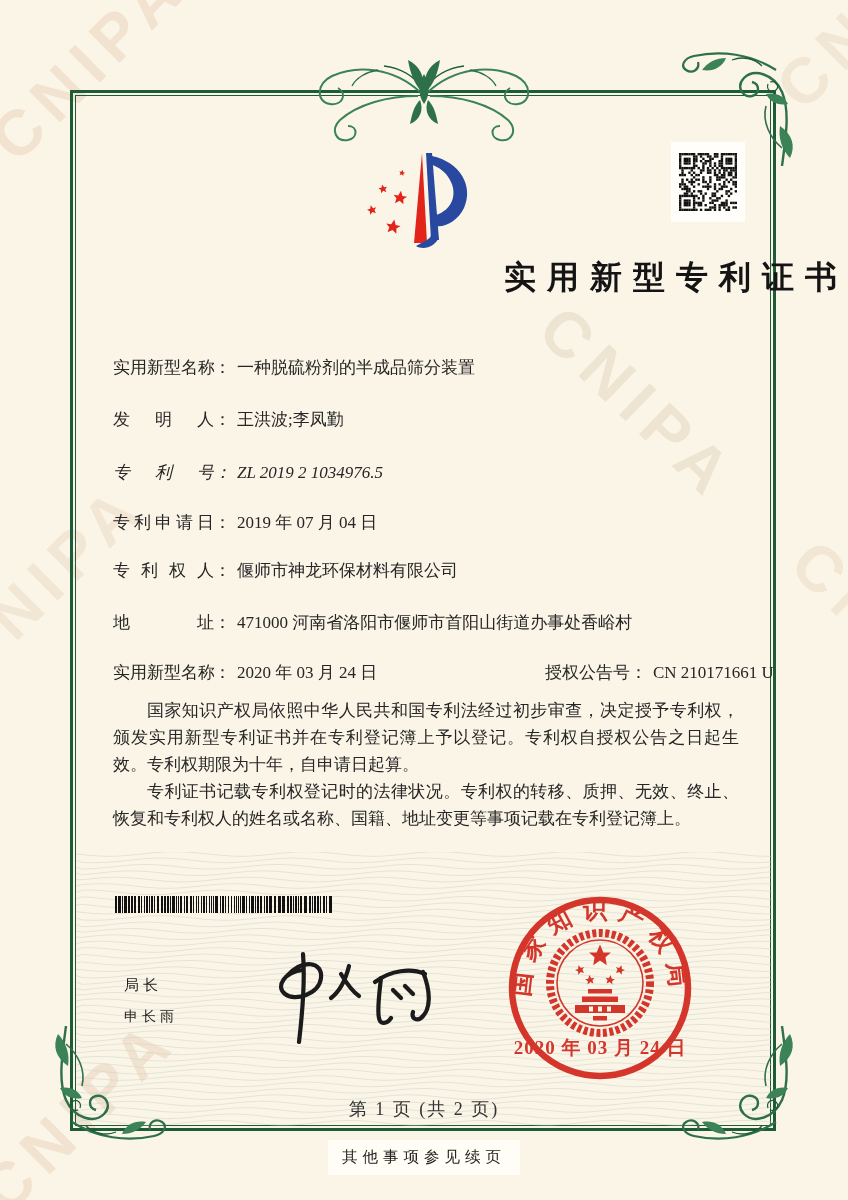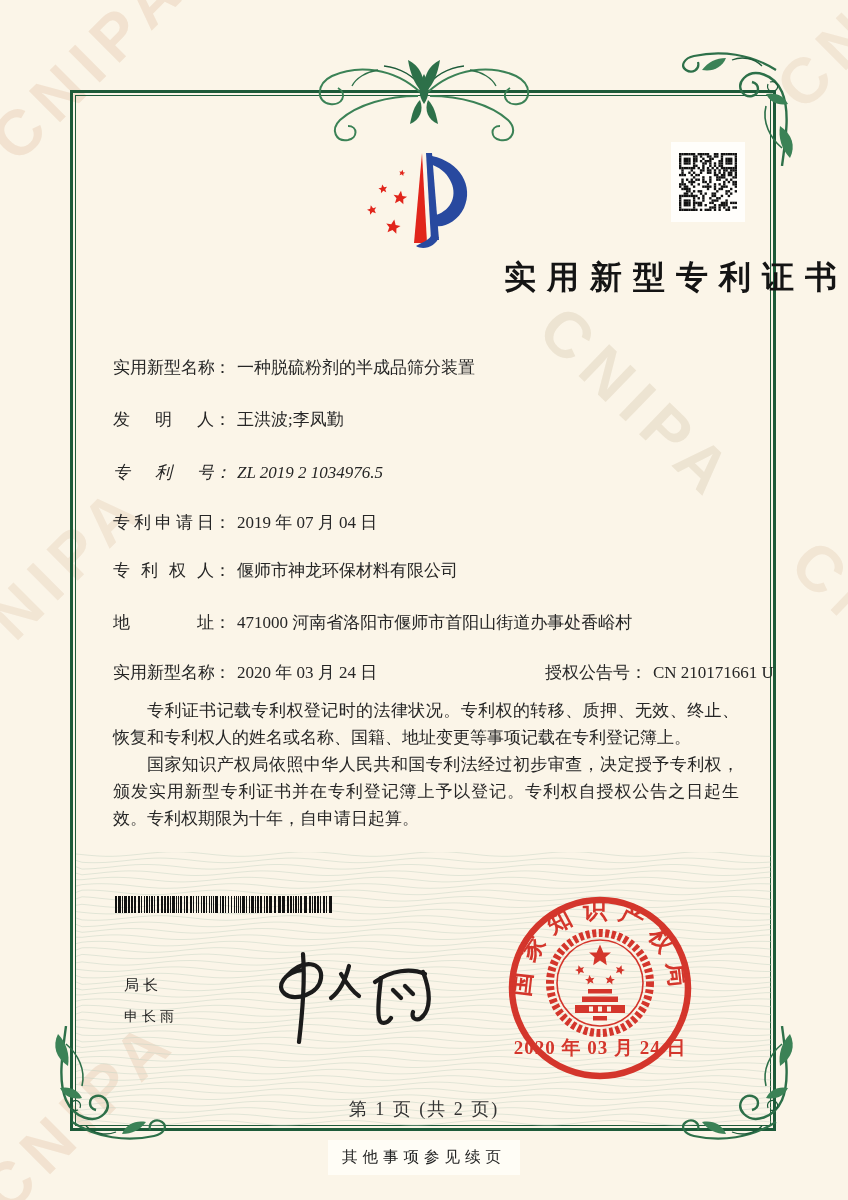--- a/index.html
+++ b/index.html
@@ -482,22 +482,22 @@
     <span class="jlabel">地址</span><span>：</span><span class="fval">471000 河南省洛阳市偃师市首阳山街道办事处香峪村</span>
   </div>
   <div class="frow" style="top:661px;">
     <span class="jlabel">实用新型名称</span><span>：</span><span class="fval">2020 年 03 月 24 日</span>
     <span class="grant2">
       <span>授权公告号</span><span>：</span><span class="fval">CN 210171661 U</span>
     </span>
   </div>
 
   <div class="bodytext">
+    <p>国家知识产权局依照中华人民共和国专利法经过初步审查，决定授予专利权，颁发实用新型专利证书并在专利登记簿上予以登记。专利权自授权公告之日起生效。专利权期限为十年，自申请日起算。</p>
     <p>专利证书记载专利权登记时的法律状况。专利权的转移、质押、无效、终止、恢复和专利权人的姓名或名称、国籍、地址变更等事项记载在专利登记簿上。</p>
-    <p>国家知识产权局依照中华人民共和国专利法经过初步审查，决定授予专利权，颁发实用新型专利证书并在专利登记簿上予以登记。专利权自授权公告之日起生效。专利权期限为十年，自申请日起算。</p>
   </div>
 
   <svg id="barcode" class="abs" style="left:115px;top:896px;" width="220" height="17">
       <rect x="0" y="0" width="2" height="17" fill="#111111"></rect>
       <rect x="3" y="0" width="3" height="17" fill="#111111"></rect>
       <rect x="7" y="0" width="1" height="17" fill="#111111"></rect>
       <rect x="9" y="0" width="3" height="17" fill="#111111"></rect>
       <rect x="13" y="0" width="2" height="17" fill="#111111"></rect>
       <rect x="16" y="0" width="2" height="17" fill="#111111"></rect>
       <rect x="19" y="0" width="2" height="17" fill="#111111"></rect>

